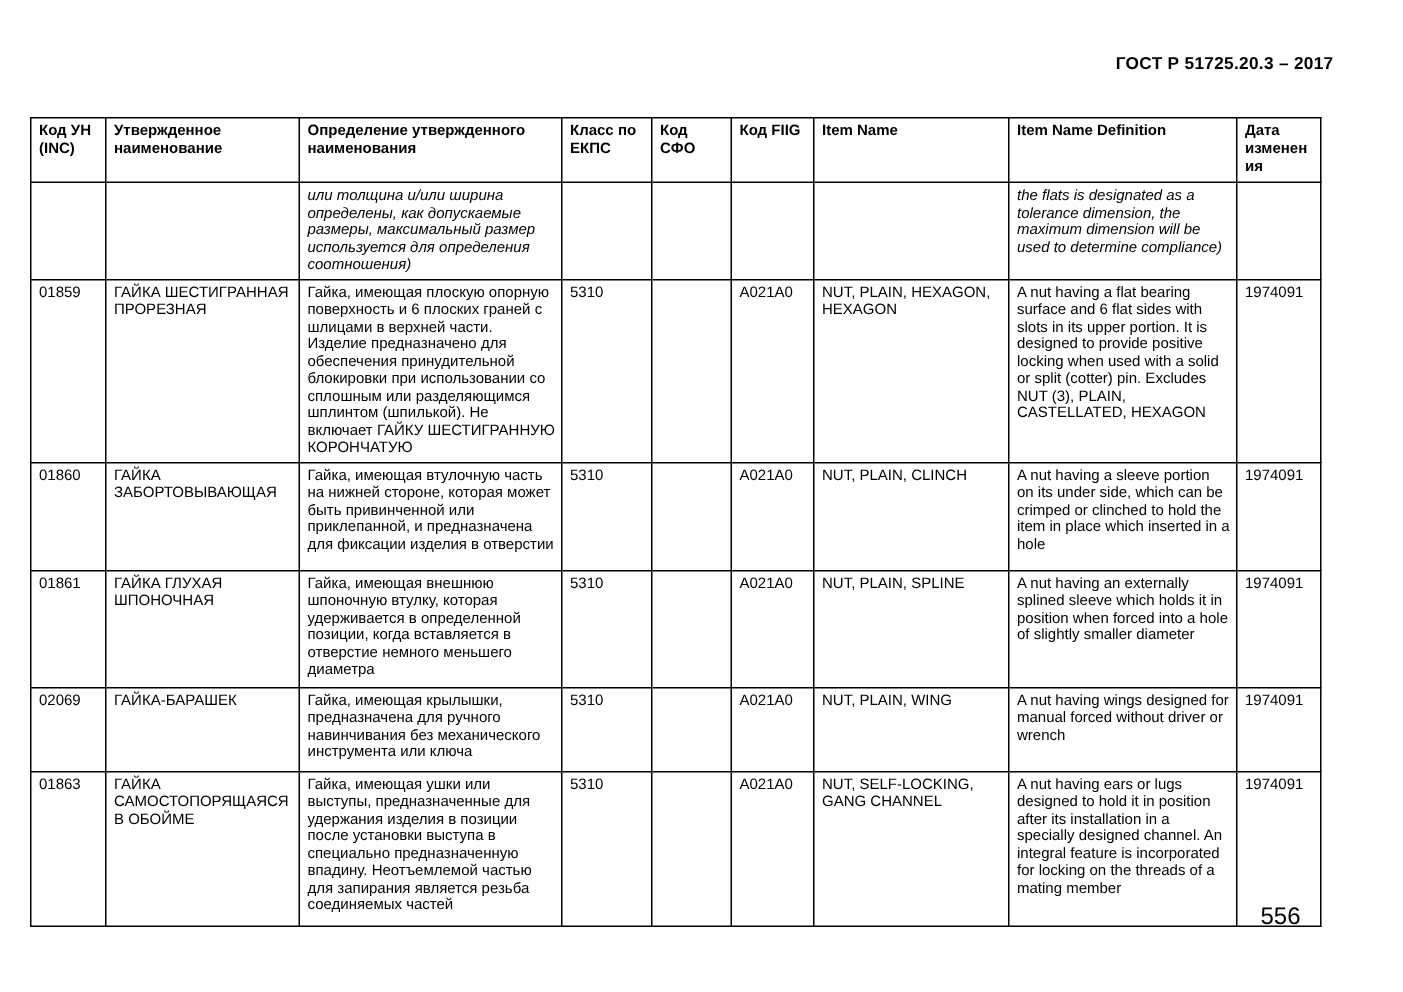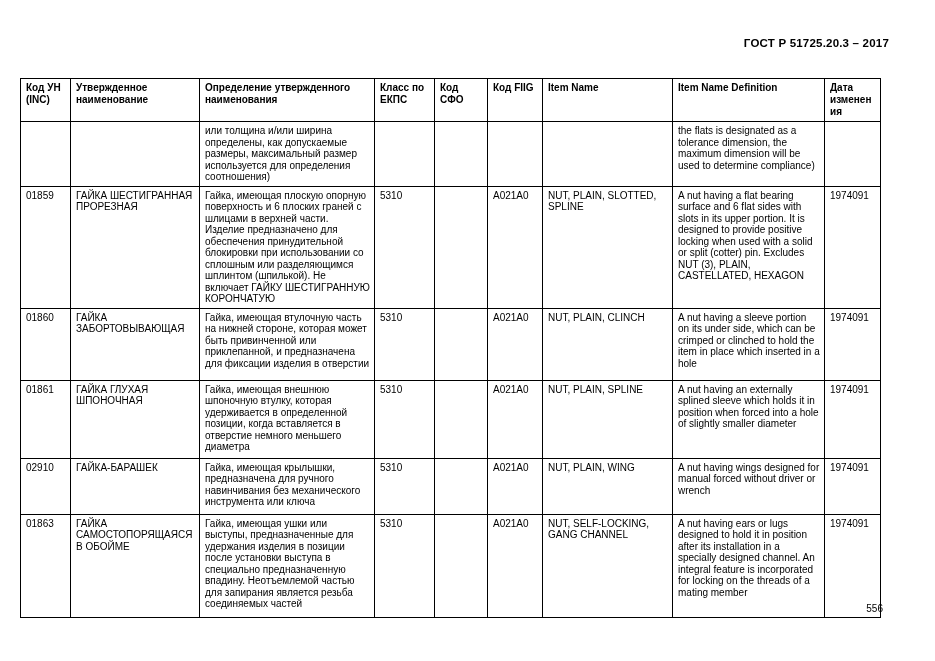--- a/index.html
+++ b/index.html
@@ -33,31 +33,31 @@
     vertical-align: top;
     text-align: left;
     padding: 3px 4px 3px 5px;
     font-size: 10px;
     line-height: 11.5px;
     overflow-wrap: break-word;
     word-wrap: break-word;
   }
   .doc-table th { font-weight: bold; line-height: 12px; }
   .doc-table thead tr { height: 32px; }
-  .doc-table tbody tr:nth-child(1) { height: 62px; }
+  .doc-table tbody tr:nth-child(1) { height: 62px; font-style: italic; }
   .doc-table tbody tr:nth-child(2) { height: 119px; }
   .doc-table tbody tr:nth-child(3) { height: 72px; }
   .doc-table tbody tr:nth-child(4) { height: 78px; }
   .doc-table tbody tr:nth-child(5) { height: 56px; }
   .doc-table tbody tr:nth-child(6) { height: 103px; }
   .page-number {
     position: absolute;
     top: 603px;
-    right: 52px;
-    font-size: 10px;
+    right: 68px;
+    font-size: 16px;
   }
 </style>
 </head>
 <body>
 
 <div class="page">
 
   <div class="doc-header">ГОСТ Р 51725.20.3 – 2017</div>
 
   <table class="doc-table">
@@ -97,21 +97,21 @@
           <td>the flats is designated as a tolerance dimension, the maximum dimension will be used to determine compliance)</td>
           <td></td>
         </tr>
         <tr>
           <td>01859</td>
           <td>ГАЙКА ШЕСТИГРАННАЯ ПРОРЕЗНАЯ</td>
           <td>Гайка, имеющая плоскую опорную поверхность и 6 плоских граней с шлицами в верхней части. Изделие предназначено для обеспечения принудительной блокировки при использовании со сплошным или разделяющимся шплинтом (шпилькой). Не включает ГАЙКУ ШЕСТИГРАННУЮ КОРОНЧАТУЮ</td>
           <td>5310</td>
           <td></td>
           <td>A021A0</td>
-          <td>NUT, PLAIN, SLOTTED, SPLINE</td>
+          <td>NUT, PLAIN, HEXAGON, HEXAGON</td>
           <td>A nut having a flat bearing surface and 6 flat sides with slots in its upper portion. It is designed to provide positive locking when used with a solid or split (cotter) pin. Excludes NUT (3), PLAIN, CASTELLATED, HEXAGON</td>
           <td>1974091</td>
         </tr>
         <tr>
           <td>01860</td>
           <td>ГАЙКА ЗАБОРТОВЫВАЮЩАЯ</td>
           <td>Гайка, имеющая втулочную часть на нижней стороне, которая может быть привинченной или приклепанной, и предназначена для фиксации изделия в отверстии</td>
           <td>5310</td>
           <td></td>
           <td>A021A0</td>
@@ -124,21 +124,21 @@
           <td>ГАЙКА ГЛУХАЯ ШПОНОЧНАЯ</td>
           <td>Гайка, имеющая внешнюю шпоночную втулку, которая удерживается в определенной позиции, когда вставляется в отверстие немного меньшего диаметра</td>
           <td>5310</td>
           <td></td>
           <td>A021A0</td>
           <td>NUT, PLAIN, SPLINE</td>
           <td>A nut having an externally splined sleeve which holds it in position when forced into a hole of slightly smaller diameter</td>
           <td>1974091</td>
         </tr>
         <tr>
-          <td>02910</td>
+          <td>02069</td>
           <td>ГАЙКА-БАРАШЕК</td>
           <td>Гайка, имеющая крылышки, предназначена для ручного навинчивания без механического инструмента или ключа</td>
           <td>5310</td>
           <td></td>
           <td>A021A0</td>
           <td>NUT, PLAIN, WING</td>
           <td>A nut having wings designed for manual forced without driver or wrench</td>
           <td>1974091</td>
         </tr>
         <tr>

